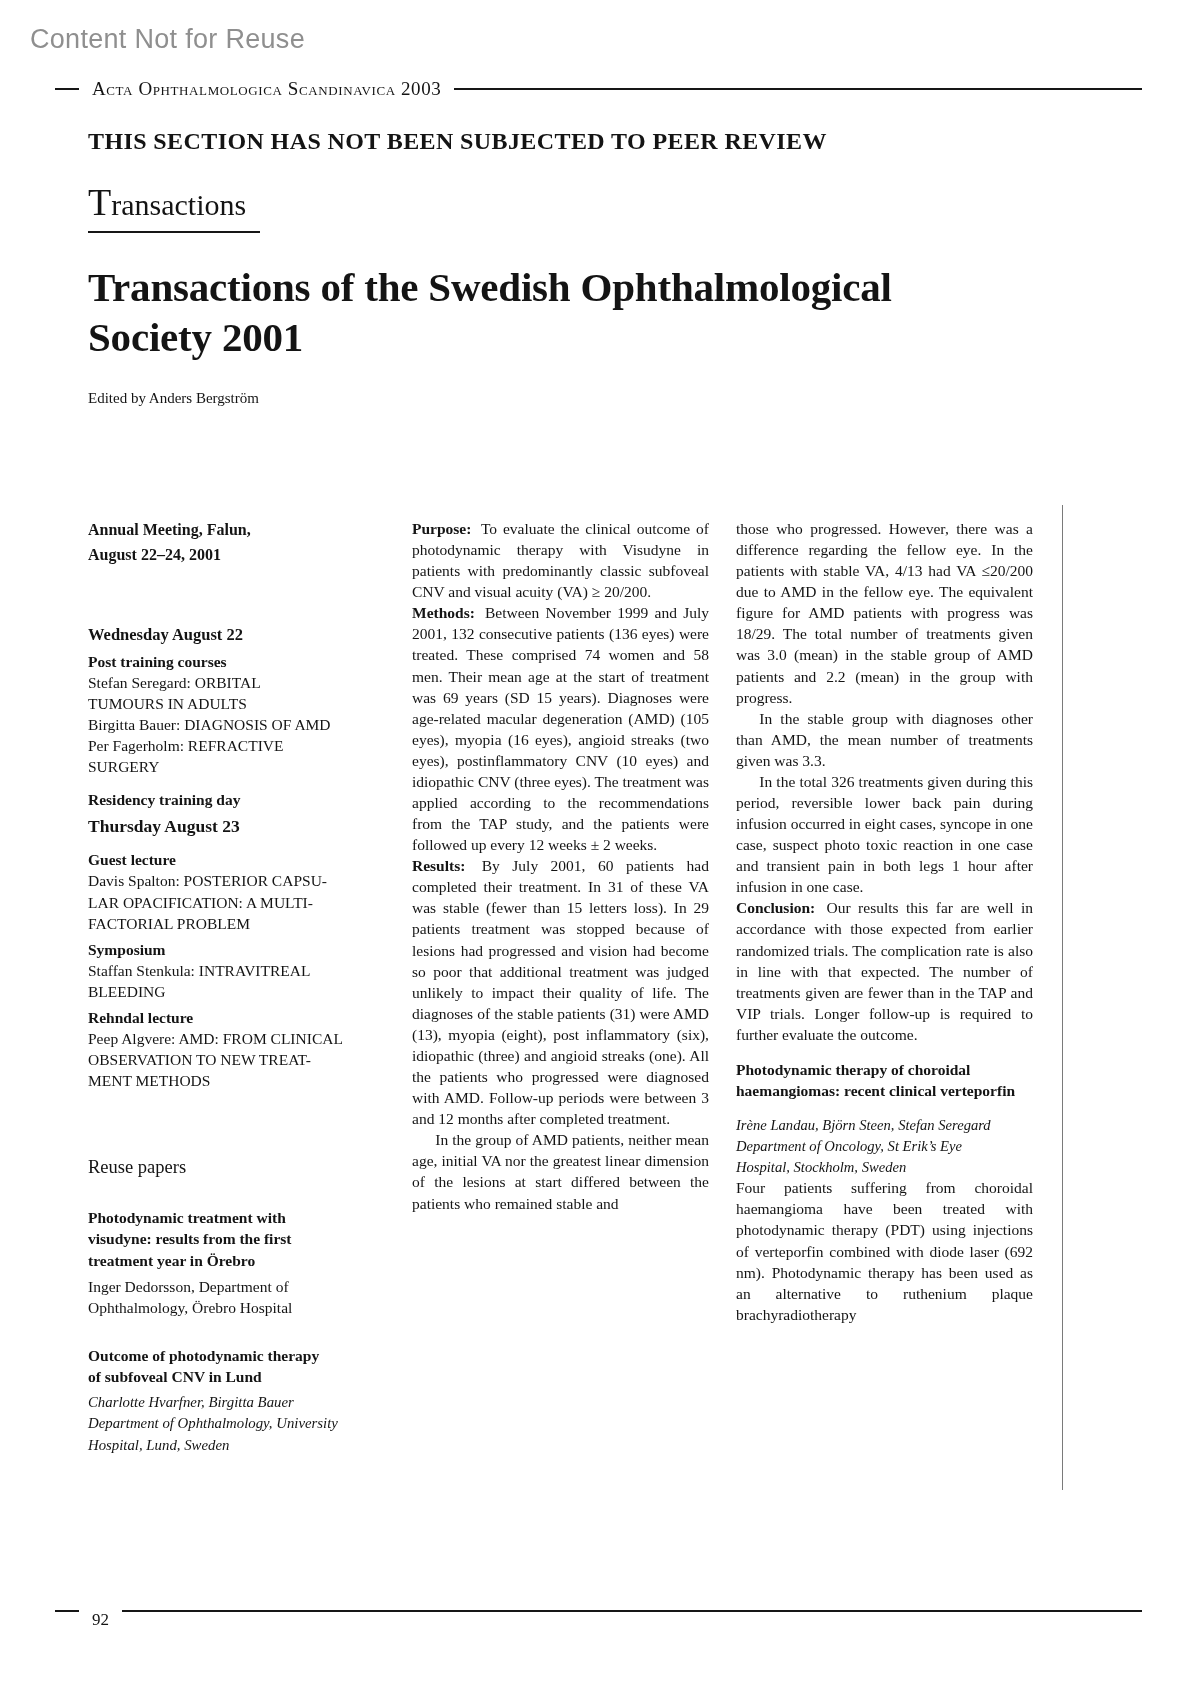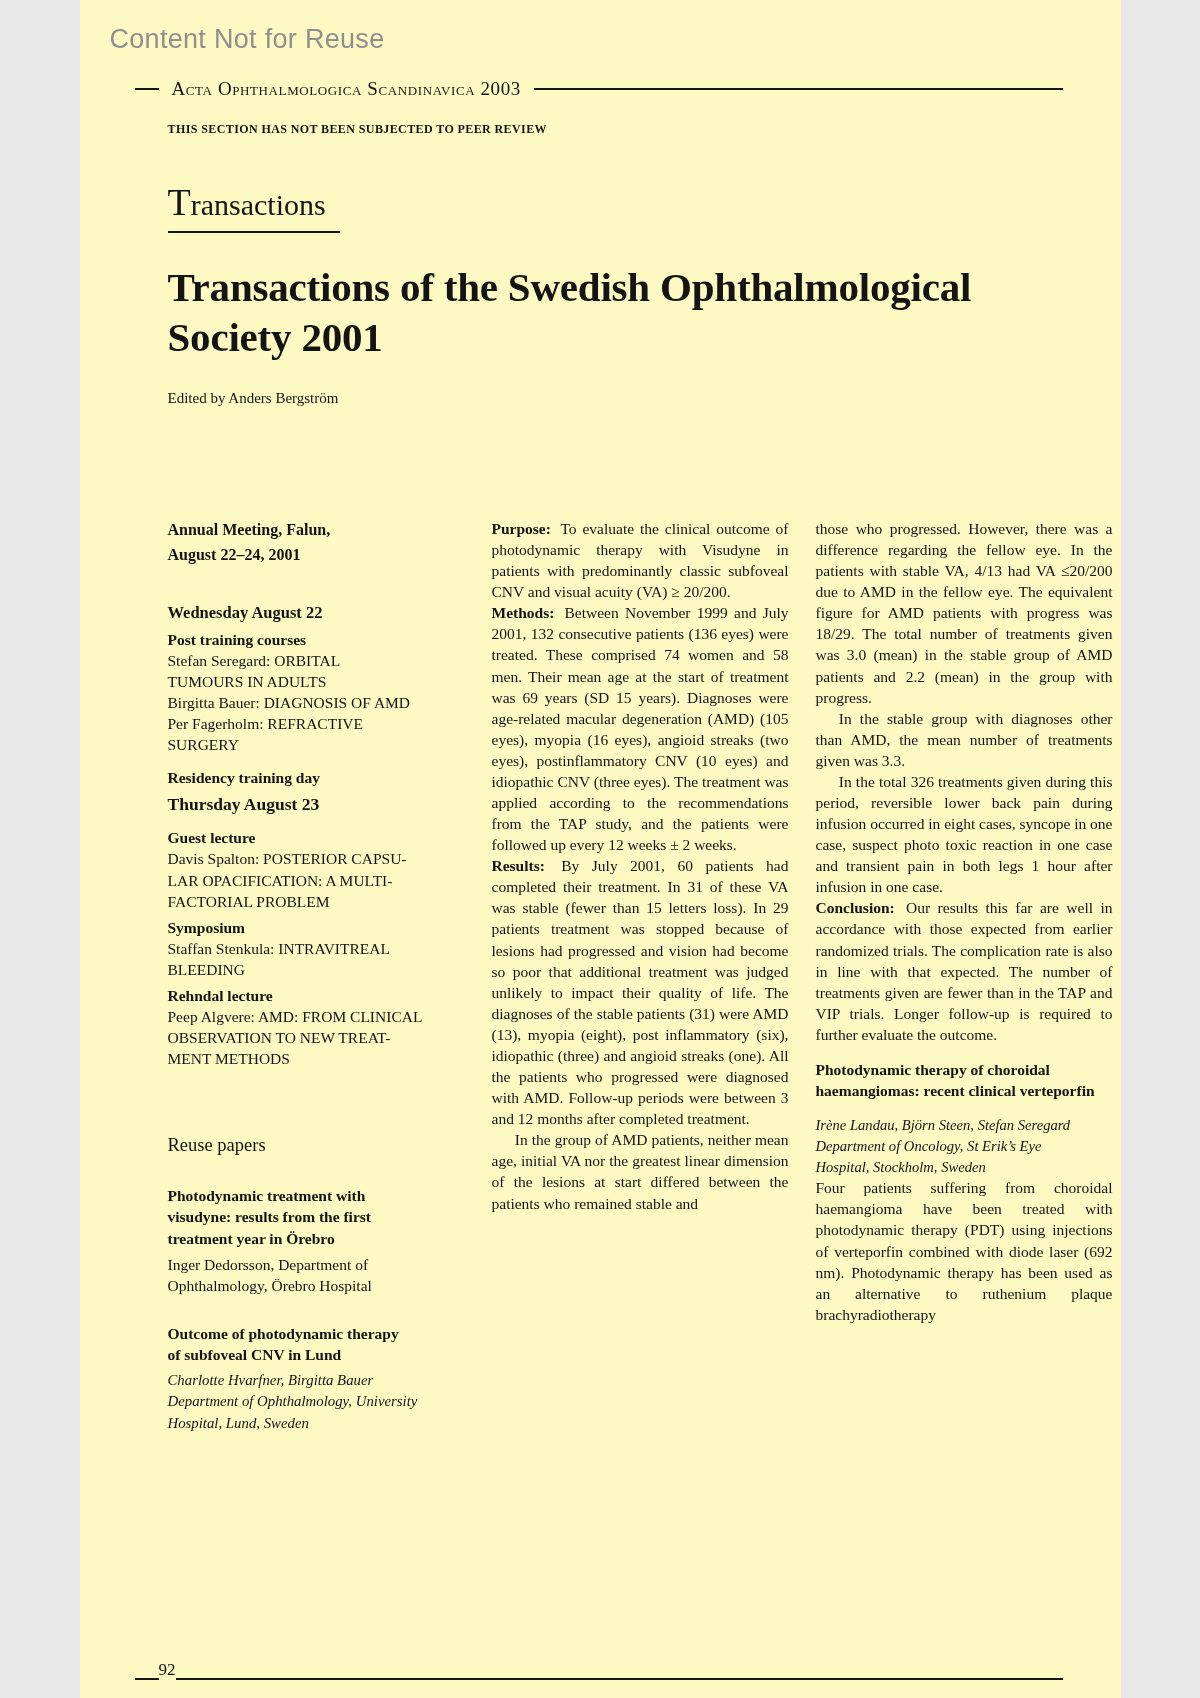--- a/index.html
+++ b/index.html
@@ -1,21 +1,21 @@
 <!DOCTYPE html>
 <html><head>
 <meta charset="utf-8">
 <style>
   html, body { margin: 0; padding: 0; background: #e8e8e8; }
   .page {
     position: relative;
-    width: 1041px;
+    width: 1200px;
     height: 1698px;
     margin: 0 auto;
-    background: #fef9c3;
+    background: #ffffff;
     font-family: "Liberation Serif", serif;
     color: #141414;
     overflow: hidden;
   }
   .watermark {
     position: absolute;
     left: 30px;
     top: 24px;
     font-family: "Liberation Sans", sans-serif;
     font-size: 27px;
@@ -36,23 +36,23 @@
   .rule.grow { flex: 1; }
   .journal-name {
     font-variant: small-caps;
     font-size: 19px;
     letter-spacing: 0.6px;
     white-space: nowrap;
   }
   .notice {
     position: absolute;
     left: 88px;
-    top: 122px;
+    top: 128px;
     font-weight: bold;
-    font-size: 12px;
+    font-size: 24px;
     letter-spacing: 0.4px;
   }
   .section-label {
     position: absolute;
     left: 88px;
     top: 180px;
     display: inline-block;
     font-size: 30px;
     padding: 0 14px 7px 0;
     border-bottom: 2px solid #161616;
@@ -95,42 +95,43 @@
   
   .h-lg   { font-weight: bold; font-size: 16px; line-height: 1.55; }
   .h-day  { font-weight: bold; font-size: 17.5px; }
   .h-md   { font-weight: bold; font-size: 16.5px; }
   .h-sm   { font-weight: bold; font-size: 15.5px; }
   .free-papers { font-size: 18.5px; }
   .it { font-style: italic; font-size: 14.8px; line-height: 1.45; }
   .mt-xs  { margin-top: 5px; }
   .mt-sm  { margin-top: 11px; }
   .mt-md  { margin-top: 27px; }
-  .mt-lg  { margin-top: 34px; }
+  .mt-lg  { margin-top: 56px; }
   .mt-xxl { margin-top: 64px; }
   
   .sub-heading {
     font-weight: bold;
     font-size: 15.5px;
     line-height: 1.36;
     margin-top: 14px;
   }
   .byline {
     font-style: italic;
     font-size: 14.6px;
     line-height: 1.42;
     margin-top: 14px;
   }
   .footer {
     position: absolute;
     left: 55px;
     right: 58px;
-    top: 1660px;
+    top: 1610px;
     display: flex;
-    align-items: flex-end;
+    align-items: flex-start;
+    gap: 13px;
   }
   .page-num { font-size: 17px; }
   .edge-line {
     position: absolute;
     left: 1062px;
     top: 505px;
     width: 1px;
     height: 985px;
     background: #7a7a7a;
   }

